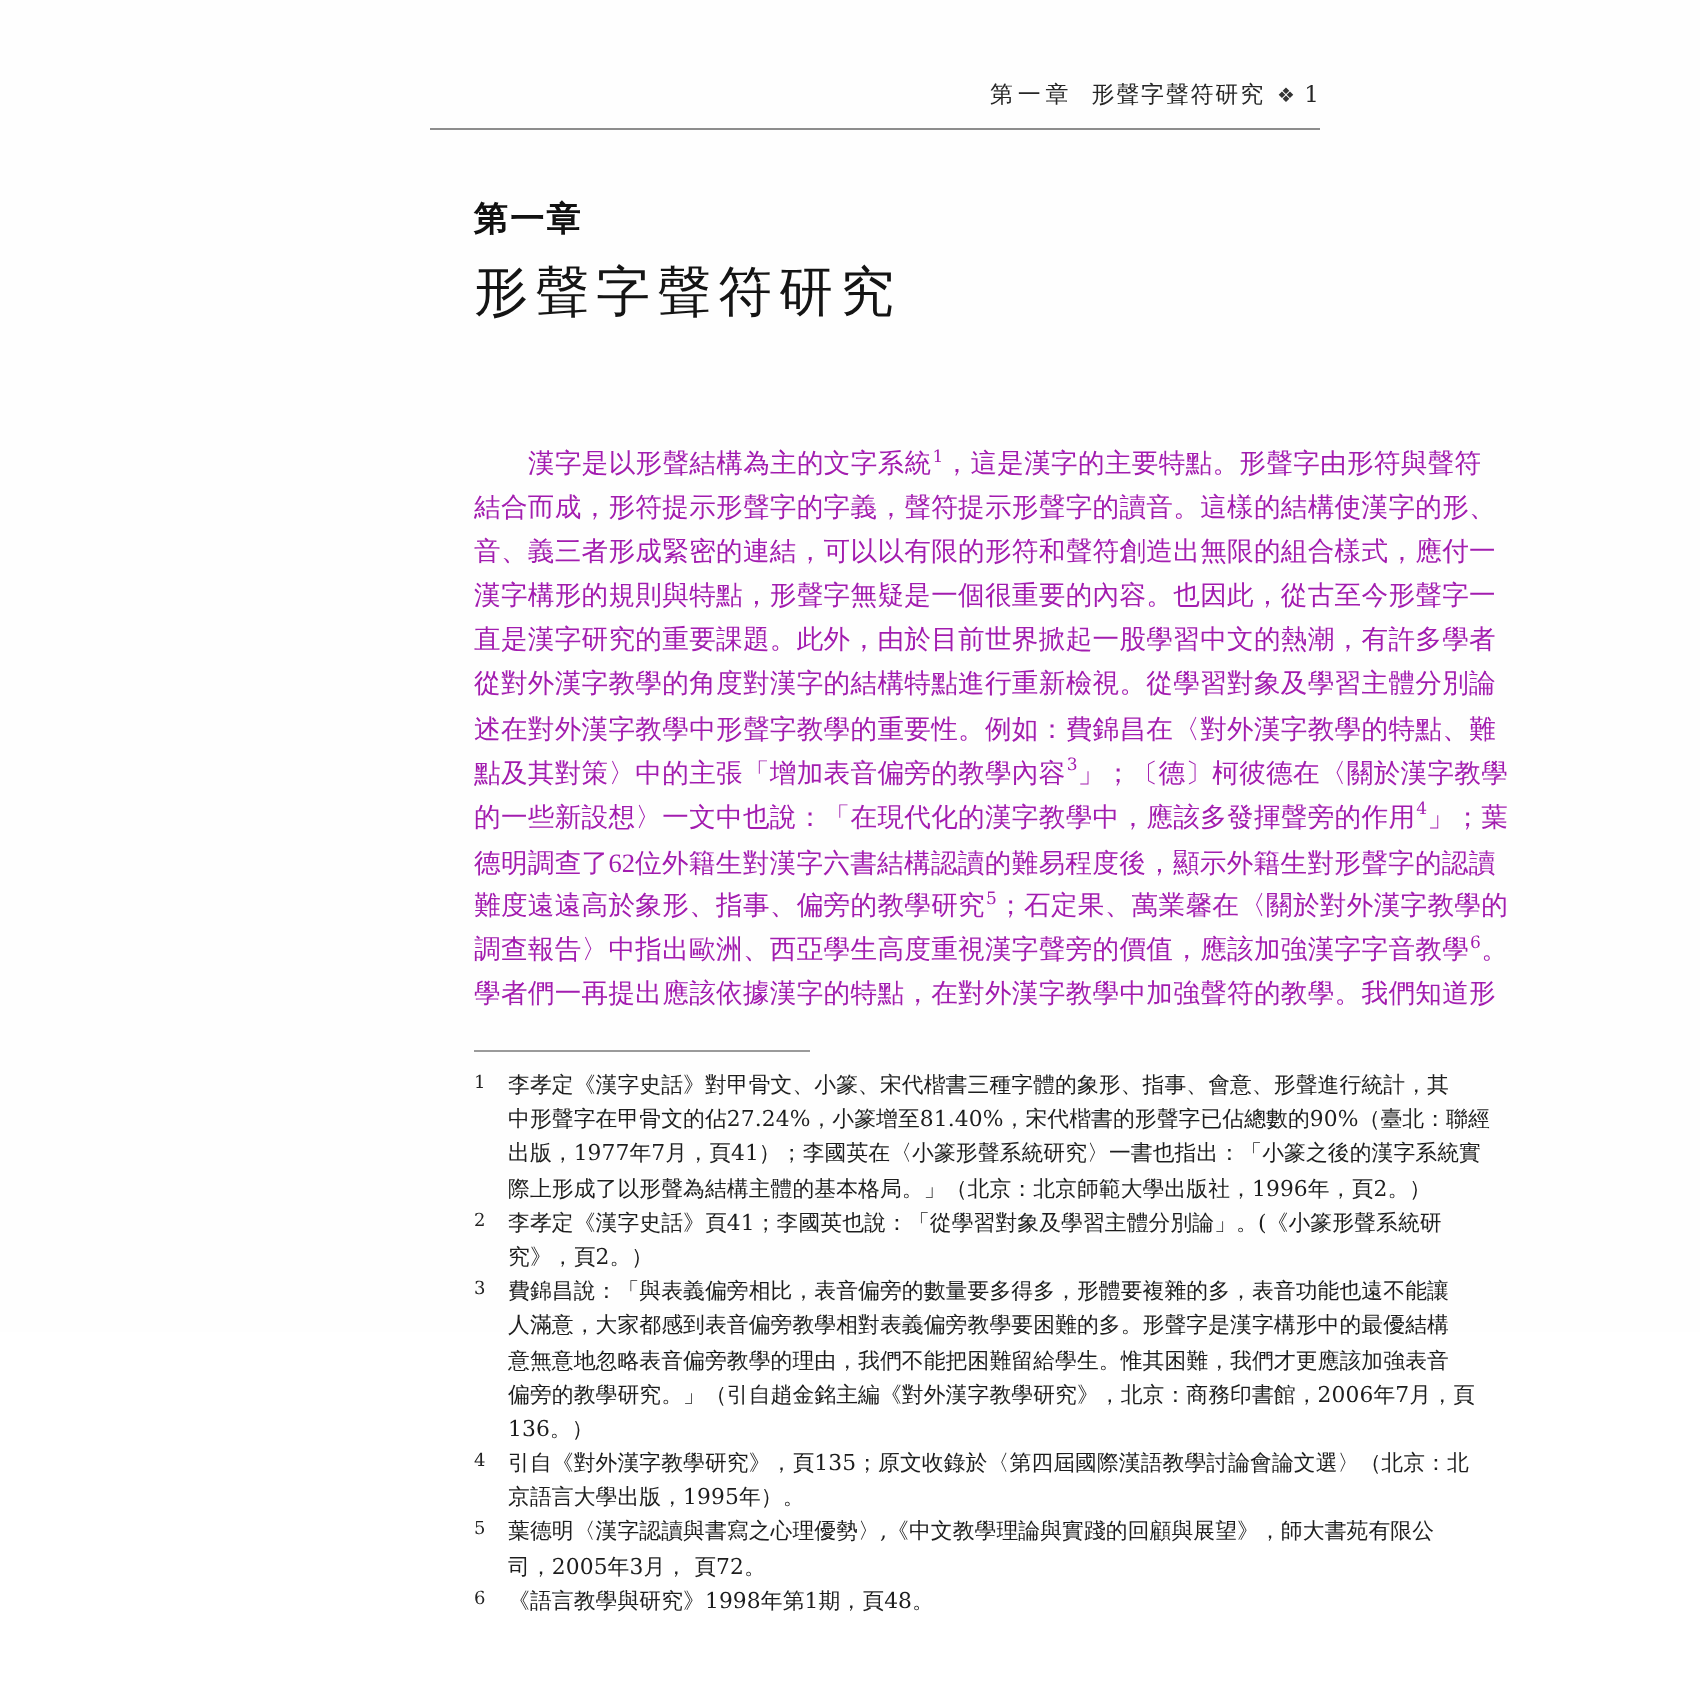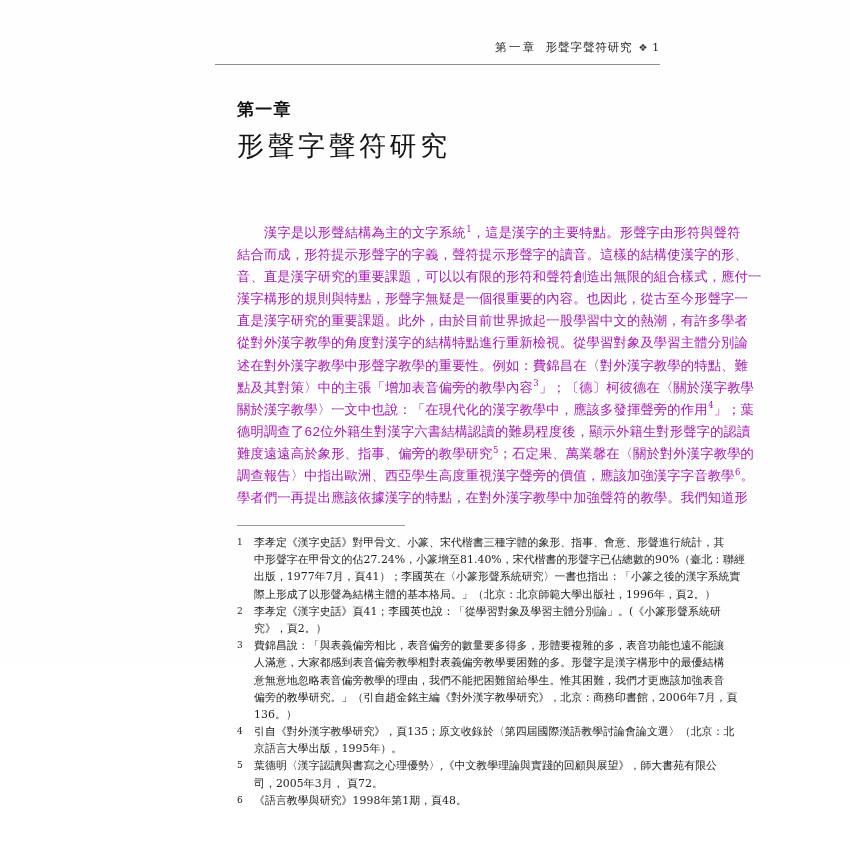--- a/index.html
+++ b/index.html
@@ -101,21 +101,21 @@
     text-indent: 27px;
   }
   sup.fn {
     font-size: 8.5px;
     vertical-align: super;
     line-height: 0;
     font-family: "DejaVu Serif", "Liberation Serif", serif;
     margin-left: 0.5px;
   }
   .num {
-    font-family: Liberation Mono, monospace;
+    font-family: Liberation Serif, serif;
     letter-spacing: 0;
   }
 
   
   .fn-rule {
     position: absolute;
     left: 237px;
     top: 525px;
     width: 168px;
     height: 1px;
@@ -161,27 +161,27 @@
     <span class="chap-no">第一章</span><span class="chap-name">形聲字聲符研究</span><span class="floret">❖</span><span class="pageno">1</span>
   </div>
   <div class="header-rule"></div>
 
   <div class="chapter-label">第一章</div>
   <div class="chapter-title">形聲字聲符研究</div>
 
   <div class="body-block">
     <div class="body-line indent"><span>漢字是以形聲結構為主的文字系統</span><sup class="fn">1</sup><span>，這是漢字的主要特點。形聲字由形符與聲符</span></div>
     <div class="body-line">結合而成，形符提示形聲字的字義，聲符提示形聲字的讀音。這樣的結構使漢字的形、</div>
-    <div class="body-line">音、直是漢字研究的重要課題，可以以有限的形符和聲符創造出無限的組合樣式，應付一</div>
+    <div class="body-line">音、義三者形成緊密的連結，可以以有限的形符和聲符創造出無限的組合樣式，應付一</div>
     <div class="body-line">漢字構形的規則與特點，形聲字無疑是一個很重要的內容。也因此，從古至今形聲字一</div>
     <div class="body-line">直是漢字研究的重要課題。此外，由於目前世界掀起一股學習中文的熱潮，有許多學者</div>
     <div class="body-line">從對外漢字教學的角度對漢字的結構特點進行重新檢視。從學習對象及學習主體分別論</div>
     <div class="body-line">述在對外漢字教學中形聲字教學的重要性。例如：費錦昌在〈對外漢字教學的特點、難</div>
     <div class="body-line"><span>點及其對策〉中的主張「增加表音偏旁的教學內容</span><sup class="fn">3</sup><span>」；〔德〕柯彼德在〈關於漢字教學</span></div>
-    <div class="body-line"><span>關於漢字教學〉一文中也說：「在現代化的漢字教學中，應該多發揮聲旁的作用</span><sup class="fn">4</sup><span>」；葉</span></div>
+    <div class="body-line"><span>的一些新設想〉一文中也說：「在現代化的漢字教學中，應該多發揮聲旁的作用</span><sup class="fn">4</sup><span>」；葉</span></div>
     <div class="body-line"><span>德明調查了</span><span class="num">62</span><span>位外籍生對漢字六書結構認讀的難易程度後，顯示外籍生對形聲字的認讀</span></div>
     <div class="body-line"><span>難度遠遠高於象形、指事、偏旁的教學研究</span><sup class="fn">5</sup><span>；石定果、萬業馨在〈關於對外漢字教學的</span></div>
     <div class="body-line"><span>調查報告〉中指出歐洲、西亞學生高度重視漢字聲旁的價值，應該加強漢字字音教學</span><sup class="fn">6</sup><span>。</span></div>
     <div class="body-line">學者們一再提出應該依據漢字的特點，在對外漢字教學中加強聲符的教學。我們知道形</div>
   </div>
 
   <div class="fn-rule"></div>
 
   <div class="footnotes">
 

